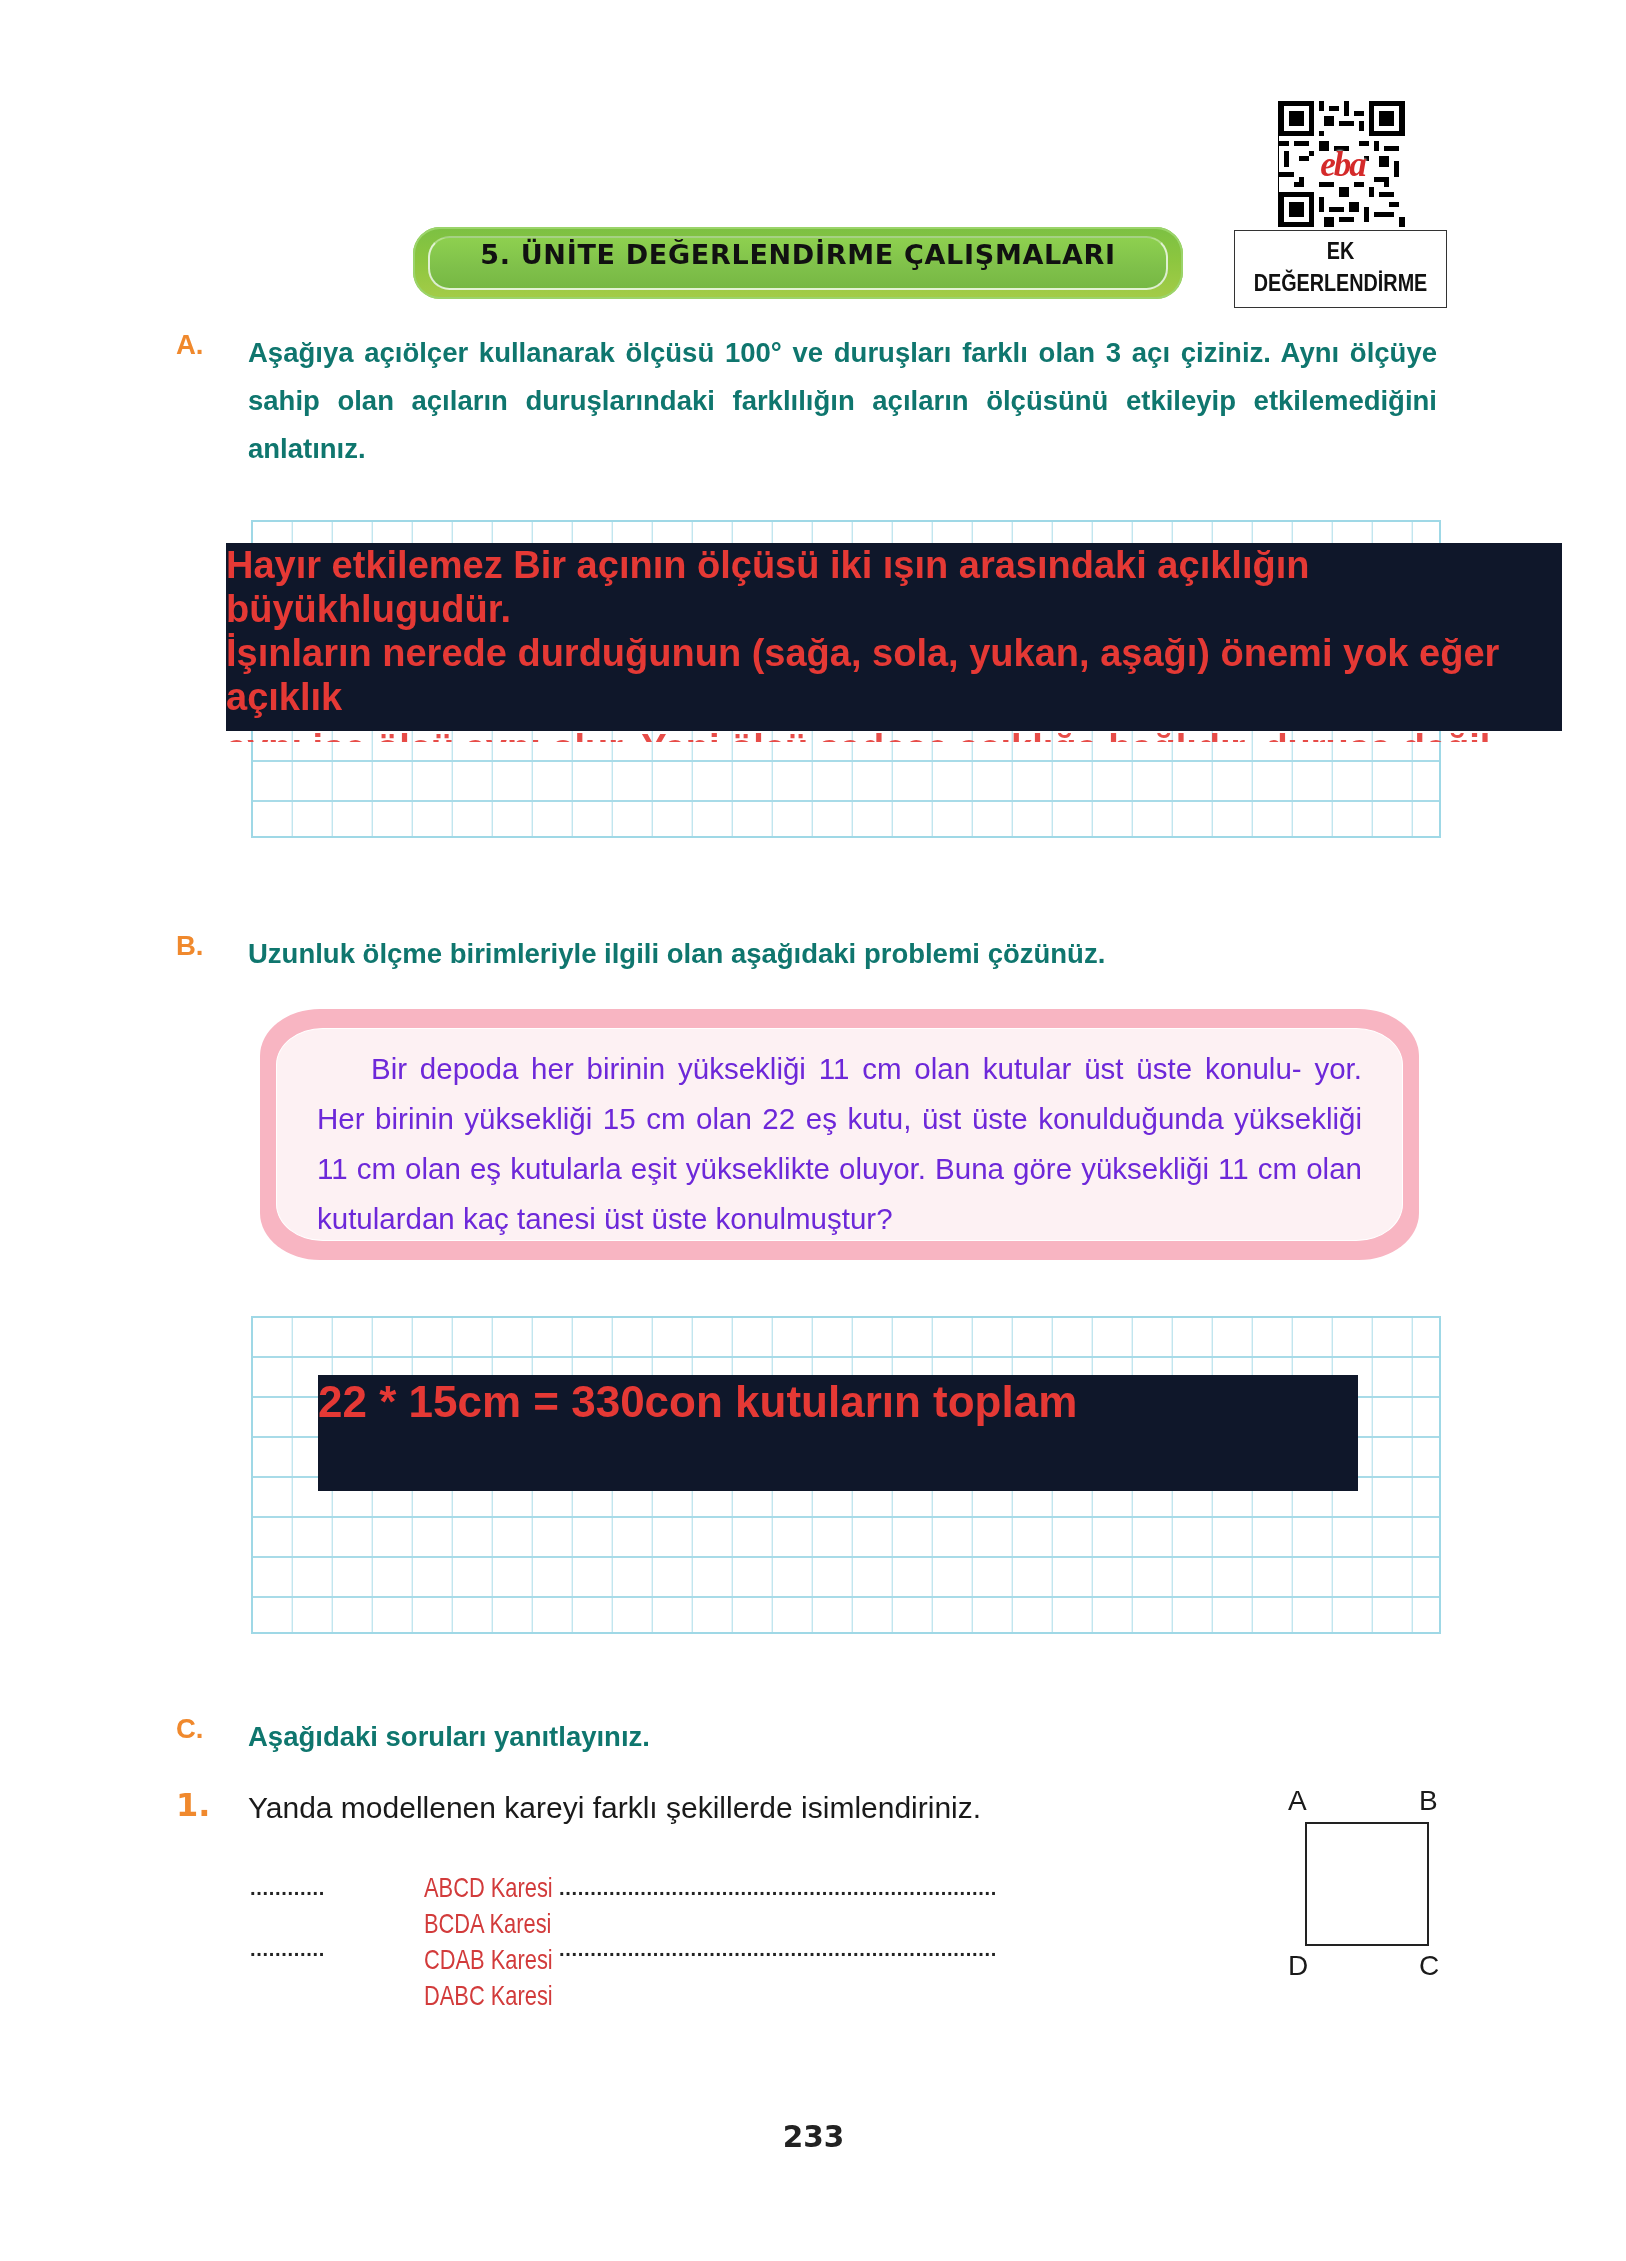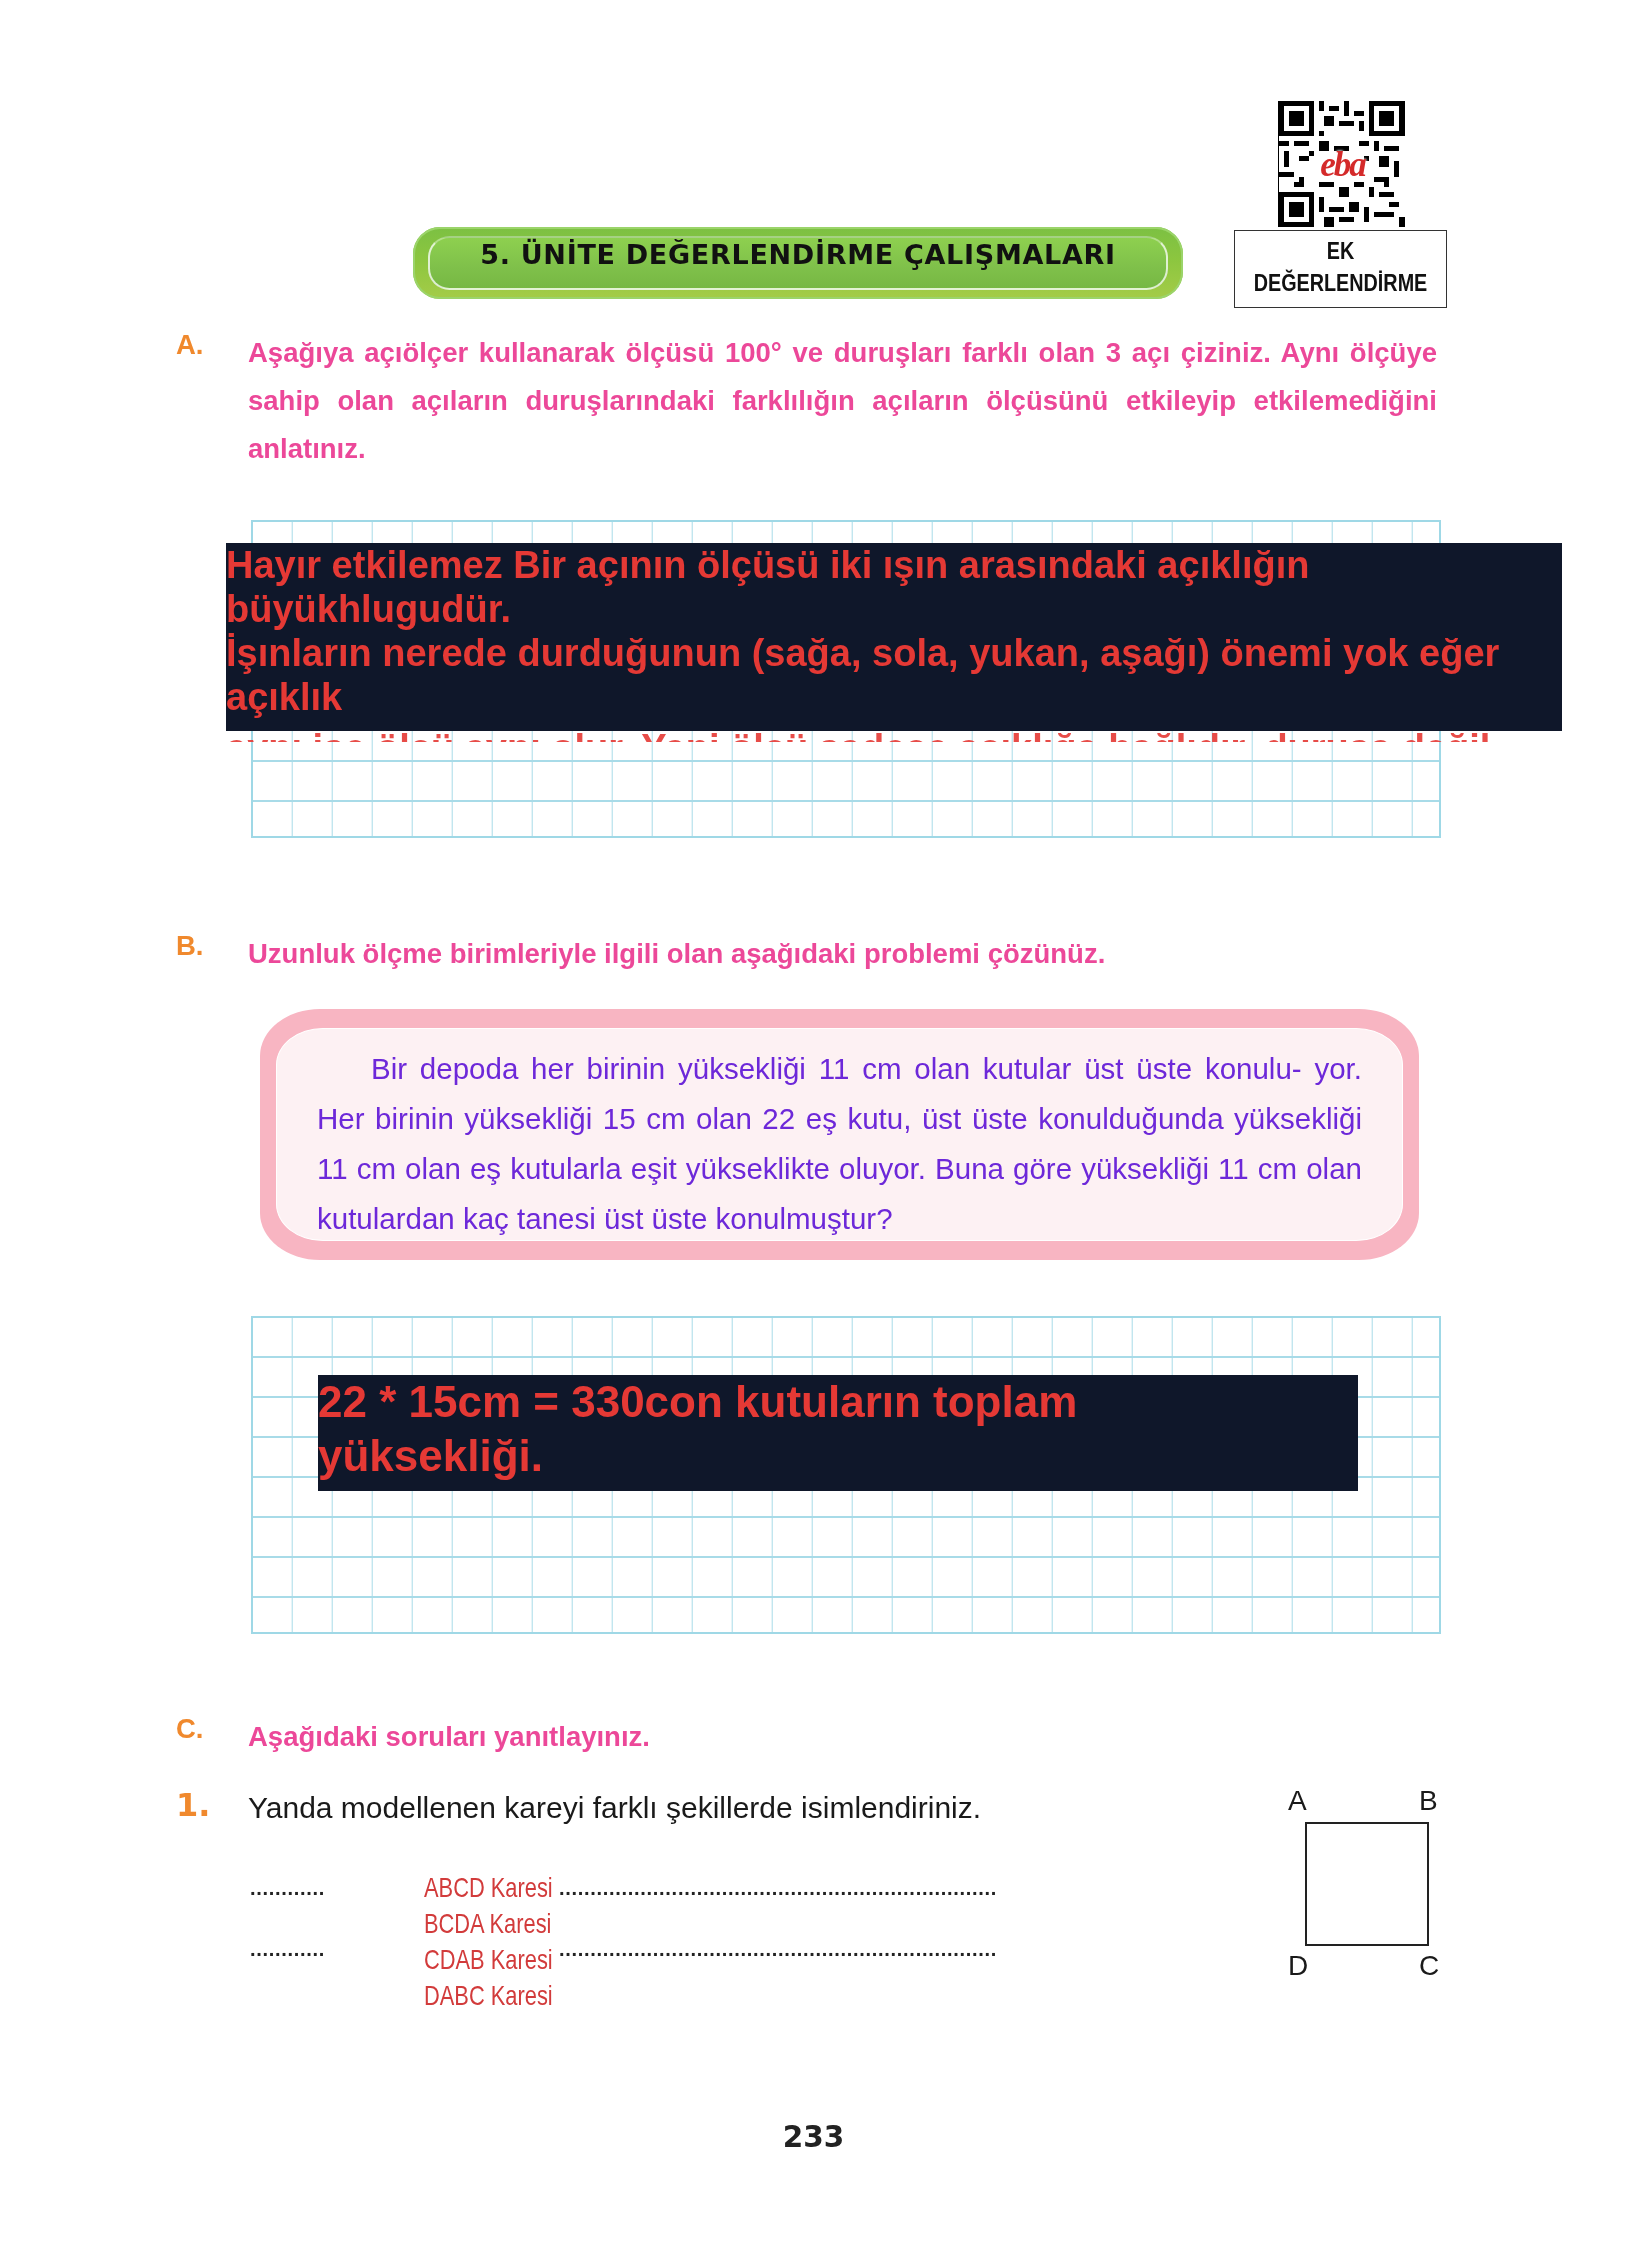--- a/index.html
+++ b/index.html
@@ -26,21 +26,21 @@
             background: linear-gradient(#7cc043, #8cc63f 45%, #a4cc48); box-shadow: inset 0 0 0 2px #9bd46a; }
   .banner-inner { position: absolute; left: 14.8px; top: 9.4px; right: 14.8px; bottom: 9.4px;
                   border-radius: 21.5px; background: linear-gradient(#8ed04f, #7fc04a 60%, #76b843);
                   border: 2px solid rgba(255,255,255,0.75); border-top-color: rgba(255,255,255,0.35); }
   .banner-text { position: absolute; left: 0; right: 0; top: 12px; text-align: center;
                  font-family: "DejaVu Sans", sans-serif; font-weight: bold; font-size: 27px;
                  color: #111; letter-spacing: 0.7px; }
 
   
   .q-letter { font-weight: bold; color: #f0892d; font-size: 27.5px; }
-  .q-text { font-weight: bold; color: #ec4899; font-size: 27.5px; line-height: 48px; }
+  .q-text { font-weight: bold; color: #0f766e; font-size: 27.5px; line-height: 48px; }
   .q-a-letter { left: 176px; top: 329px; }
   .q-a-text { left: 248px; top: 329px; width: 1189px; text-align: justify; text-align-last: left; }
 
   
   .grid { border: 2px solid #9fd8e6; box-sizing: border-box;
           background-image:
             linear-gradient(to right, #a8dbe8 1.3px, transparent 1.3px),
             linear-gradient(to bottom, #a8dbe8 2px, transparent 2px);
           background-size: 40px 40px; background-position: -1.3px -2px; }
   .grid-a { left: 251px; top: 520px; width: 1190px; height: 318px; }
@@ -180,21 +180,20 @@
 
 <div class="abs pink-box">
   <div class="pink-inner">
     <div class="pink-text"><span class="indent"></span><span>Bir depoda her birinin yüksekliği 11 cm olan kutular üst üste konulu- yor. Her birinin yüksekliği 15 cm olan 22 eş kutu, üst üste konulduğunda yüksekliği 11 cm olan eş kutularla eşit yükseklikte oluyor. Buna göre yüksekliği 11 cm olan kutulardan kaç tanesi üst üste konulmuştur?</span></div>
   </div>
 </div>
 
 <div class="abs grid grid-b"></div>
 <div class="abs answer answer-b">
   <div>22 * 15cm = 330con kutuların toplam</div>
-  <div>yüksekliği.</div>
 </div>
 
 <div class="abs q-letter q-c-letter">C.</div>
 <div class="abs q-text q-c-text">Aşağıdaki soruları yanıtlayınız.</div>
 
 <div class="abs num1">1.</div>
 <div class="abs q1-text">Yanda modellenen kareyi farklı şekillerde isimlendiriniz.</div>
 
 <div class="abs dots dots-1a">............</div>
 <div class="abs dots dots-1b">......................................................................</div>

